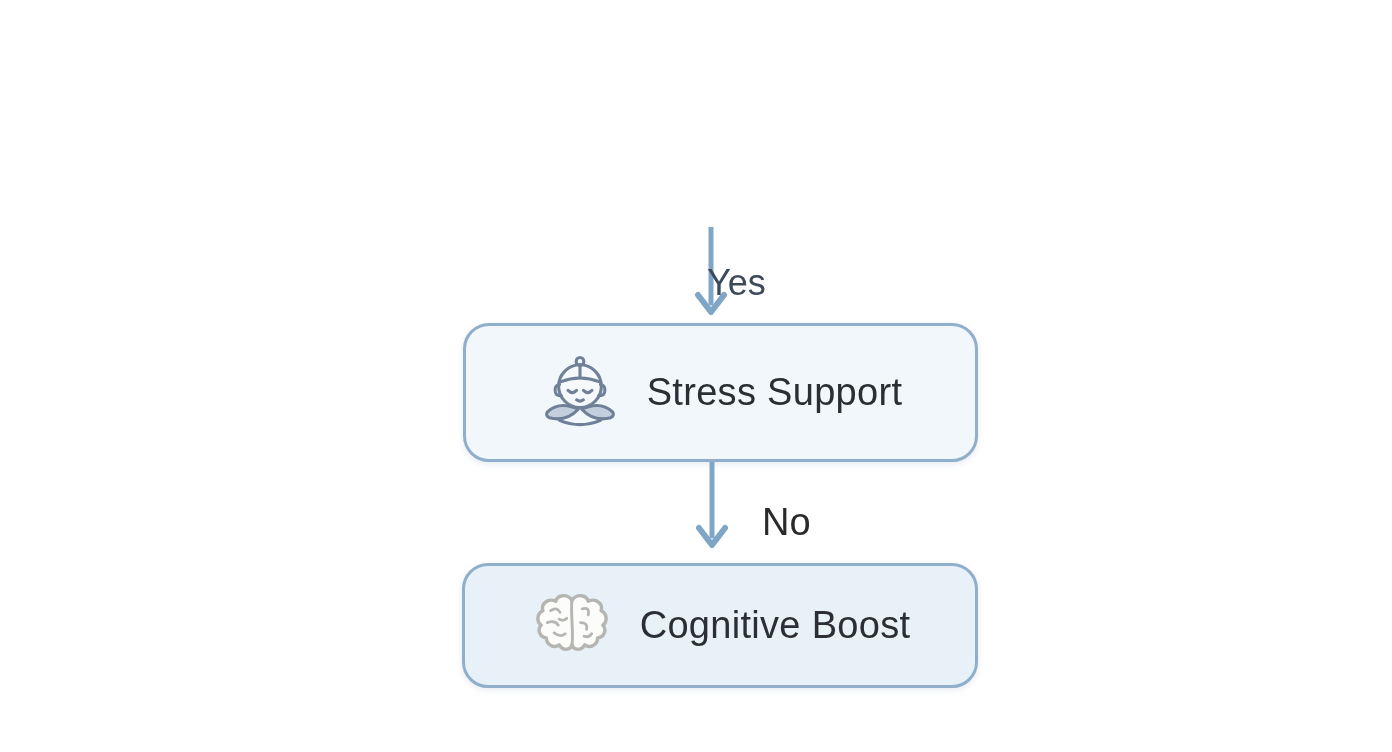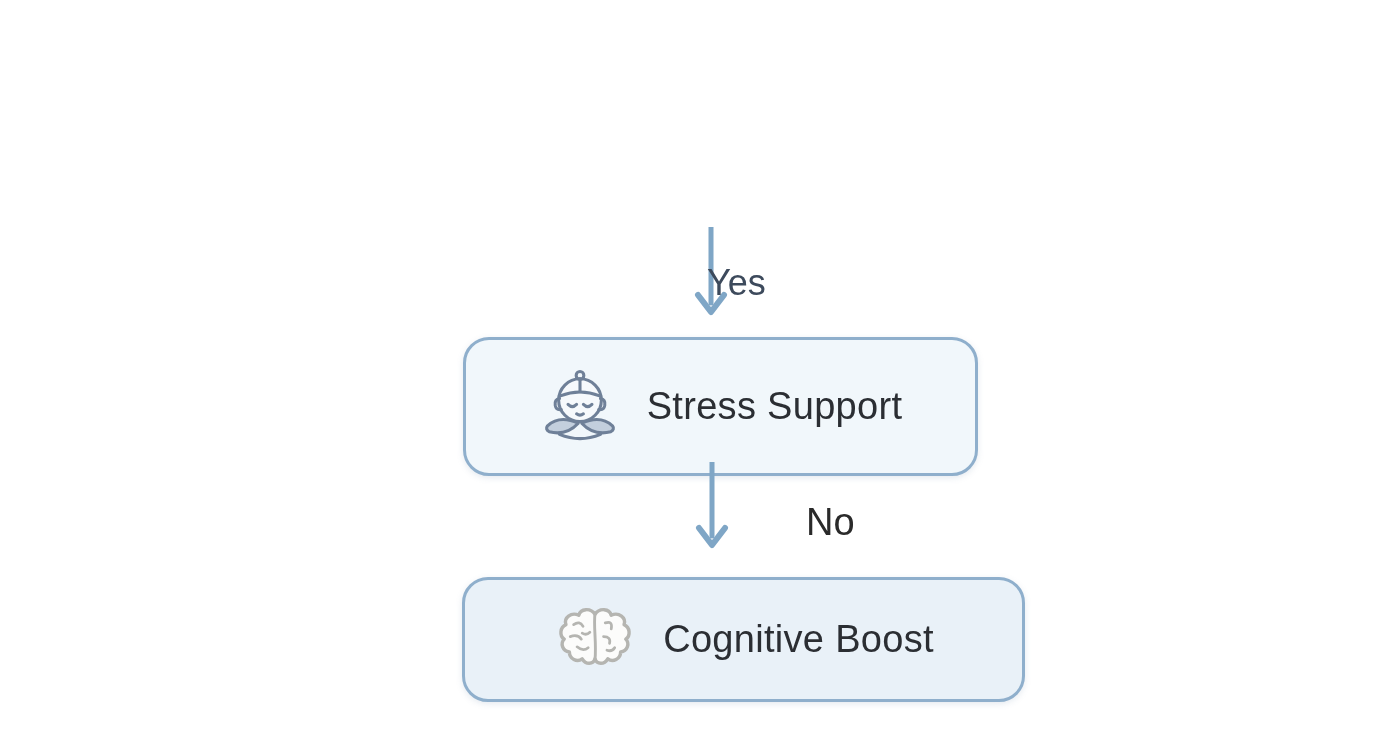--- a/index.html
+++ b/index.html
@@ -31,30 +31,29 @@
 
   
   .outcome-node {
     position: absolute;
     border: 3px solid #8fafcc;
     border-radius: 26px;
     box-shadow: 0 2px 6px rgba(110,140,170,0.18);
     display: flex; align-items: center; justify-content: center;
     gap: 26px;
     box-sizing: border-box;
-    margin-top: 14px;
   }
   .outcome-node.support {
     left: 463px; top: 323px;
     width: 515px; height: 139px;
     background: #f1f7fb;
   }
   .outcome-node.boost {
     left: 462px; top: 563px;
-    width: 563px; height: 125px;
+    width: 516px; height: 125px;
     background: #e9f1f8;
   }
   .outcome-node .node-text {
     color: #2b2e33;
     font-size: 38px;
     font-weight: 500;
     letter-spacing: 0.3px;
   }
   .node-icon { flex: 0 0 auto; display: block; }
 
@@ -70,21 +69,21 @@
   .arrow-no  { left: 692px; top: 462px; }
 
   
   .edge-label { position: absolute; font-weight: 500; }
   .edge-label.yes {
     left: 707px; top: 262px;
     font-size: 36px; color: #3d4a5c;
   }
   .edge-label.no {
     left: 762px; top: 501px;
-    font-size: 38px; color: #2a2a2a; margin-left: 44px;
+    font-size: 38px; color: #2a2a2a;
   }
 </style>
 </head>
 <body>
 
 <div class="canvas">
 
 
   <svg class="edge-arrow arrow-yes" width="40" height="95" viewBox="0 0 40 95">
     <line x1="20" y1="0" x2="20" y2="76" stroke-width="5"></line>

